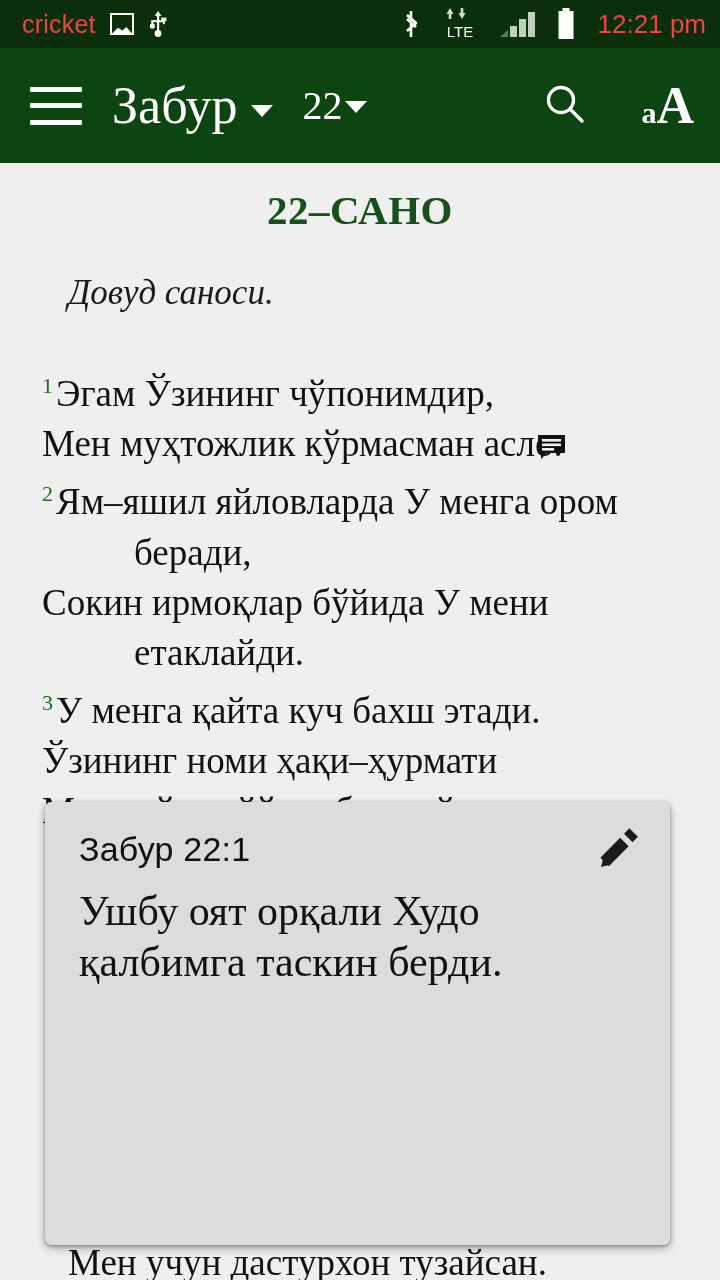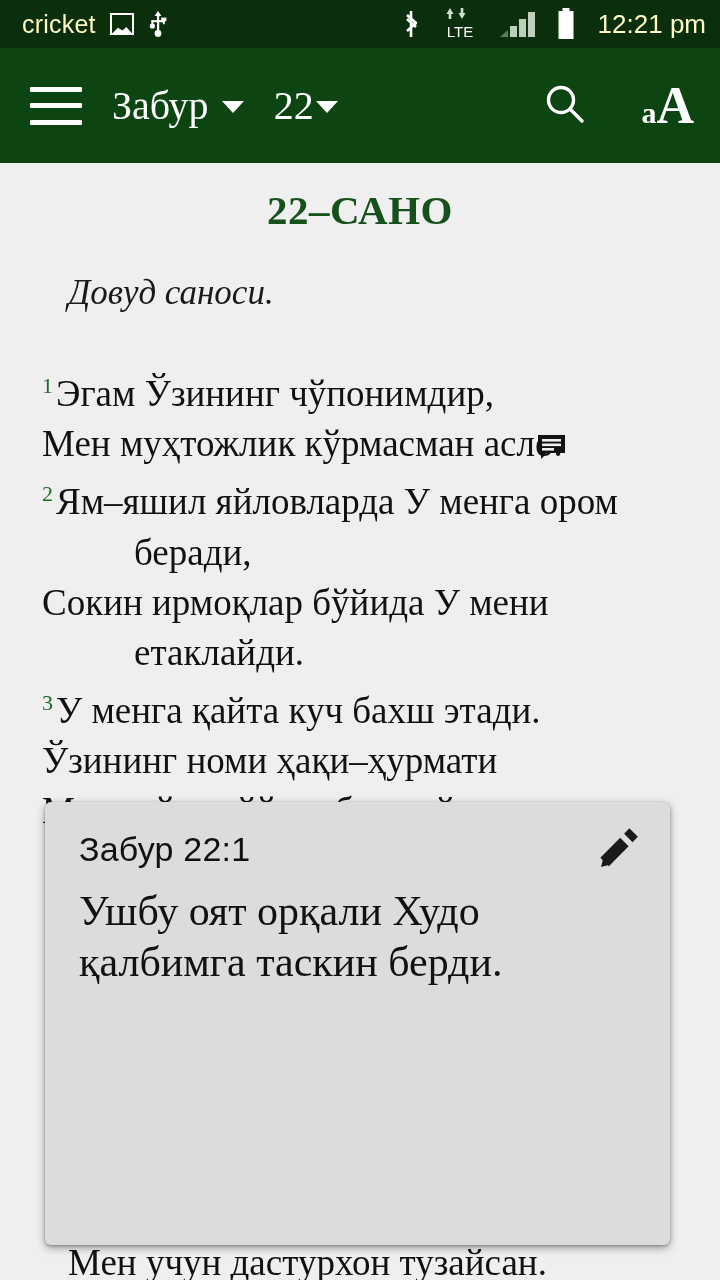--- a/index.html
+++ b/index.html
@@ -7,21 +7,21 @@
     width:720px; height:1280px;
     background:#eeeeee;
     font-family:"Liberation Serif", serif;
     overflow:hidden;
   }
   #app { position:relative; width:720px; height:1280px; background:#efefef; }
 
   
   .statusbar {
     position:absolute; top:0; left:0; width:720px; height:48px;
-    background:#0b2e0d; color:#fef9c3;
+    background:#0b2e0d; color:#ef4444;
     display:flex; align-items:center;
     padding:0 14px 0 22px;
     font-family:"Liberation Sans", sans-serif;
   }
   .sb-left { display:flex; align-items:center; gap:14px; flex:0 0 auto; }
   .sb-carrier { font-size:25px; letter-spacing:0.2px; }
   .sb-spacer { flex:1 1 auto; }
   .sb-right { display:flex; align-items:center; gap:17px; flex:0 0 auto; }
   .sb-clock { font-size:26px; margin-left:5px; }
   .icon-img { width:24px; height:22px; border:2.5px solid #fff; position:relative; overflow:hidden; }
@@ -40,21 +40,21 @@
     background:#0d4512;
     display:flex; align-items:center;
     padding:0 26px 0 30px;
   }
   .tb-hamburger { width:52px; height:38px; display:flex; flex-direction:column;
     justify-content:space-between; cursor:pointer; flex:0 0 auto; }
   .tb-hamburger span { display:block; height:5px; background:#fff; border-radius:1px; }
   .tb-book {
     display:flex; align-items:baseline; gap:13px; margin-left:30px; flex:0 0 auto; cursor:pointer;
   }
-  .tb-book-label { color:#fff; font-size:40px; font-family:"Liberation Serif", serif; }
+  .tb-book-label { color:#fff; font-size:52px; font-family:"Liberation Serif", serif; }
   .tb-chapter { display:flex; align-items:baseline; gap:2px; margin-left:30px; flex:0 0 auto; cursor:pointer; }
   .tb-chapter-label { color:#fff; font-size:40px; font-family:"Liberation Serif", serif; }
   .caret {
     width:0; height:0; border-left:11px solid transparent; border-right:11px solid transparent;
     border-top:12px solid #fff; position:relative; top:-6px;
   }
   .tb-spacer { flex:1 1 auto; }
   .tb-search { flex:0 0 auto; margin-right:52px; cursor:pointer; }
   .tb-textsize { flex:0 0 auto; color:#fff; cursor:pointer;
     font-family:"Liberation Serif", serif; line-height:1; }

